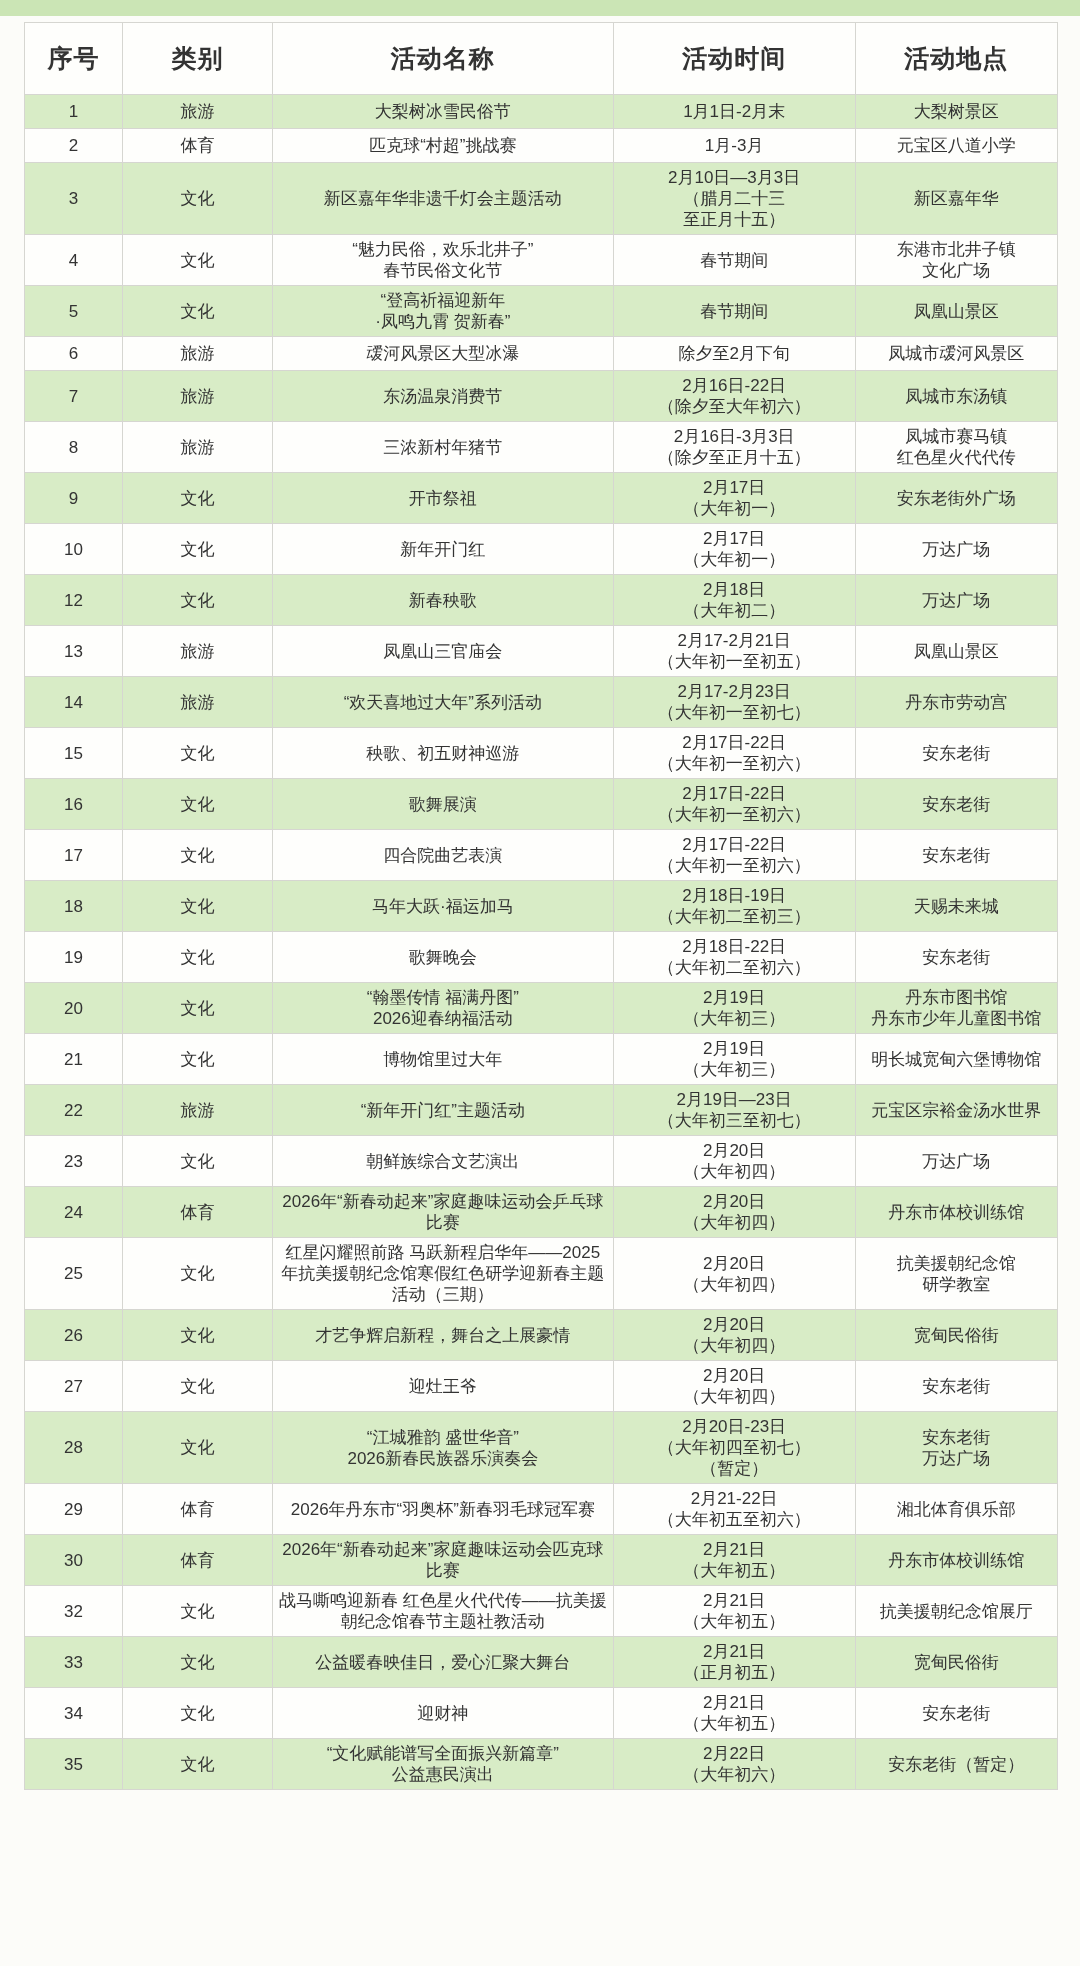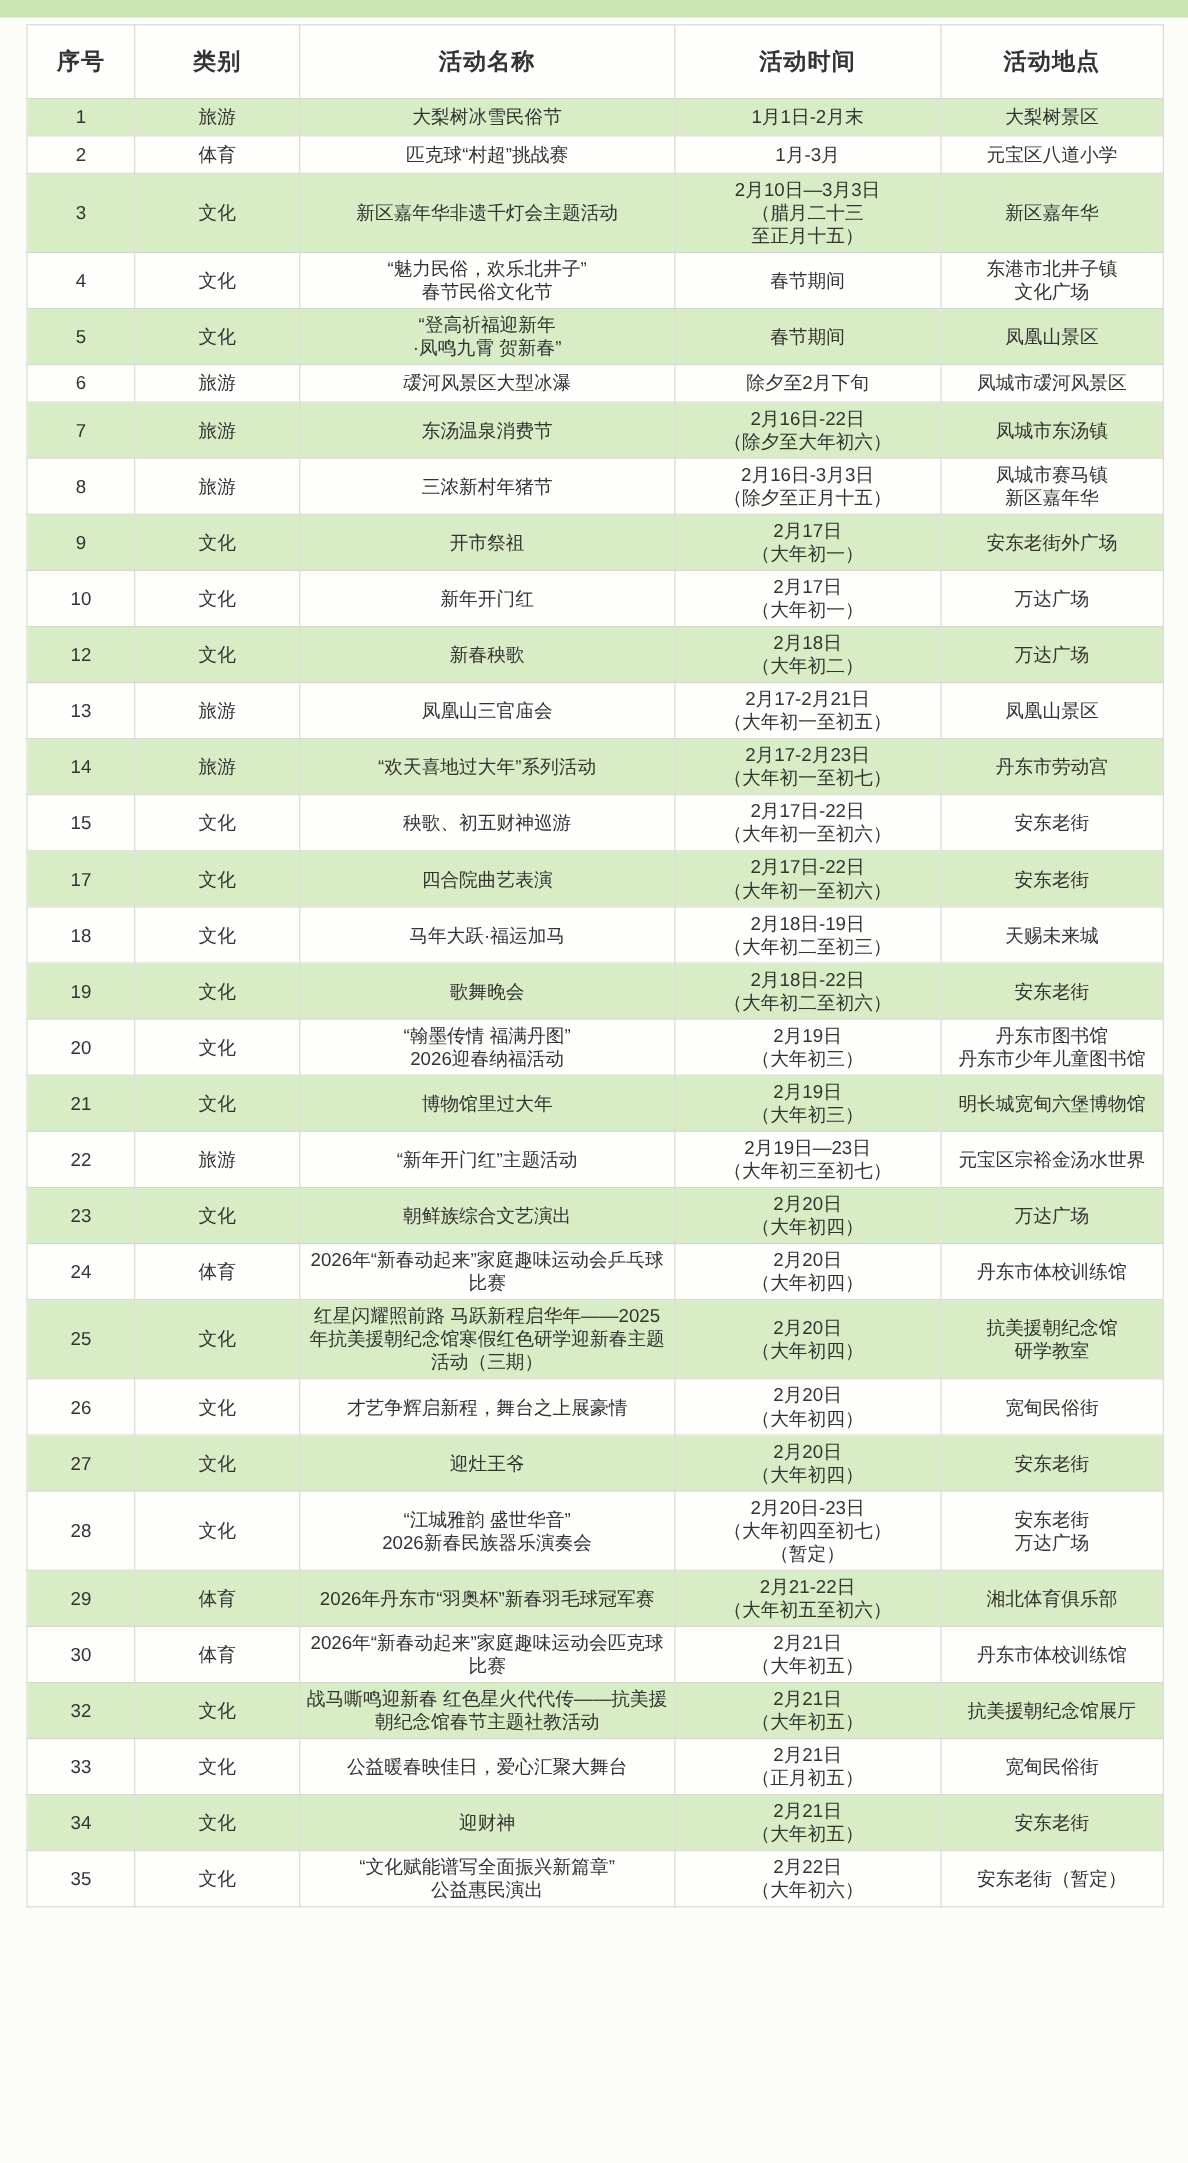--- a/index.html
+++ b/index.html
@@ -27,21 +27,21 @@
     background:var(--row-white);
   }
   th,td{
     border:1px solid var(--border);
     text-align:center;
     vertical-align:middle;
     white-space:pre-line;
     overflow:hidden;
   }
   th{
-    font-size:21px;
+    font-size:25px;
     font-weight:700;
     padding:19px 4px;
     background:var(--row-white);
     letter-spacing:1px;
   }
   td{
     font-size:17px;
     line-height:21px;
     padding:4px 6px;
     height:34px;
@@ -133,21 +133,21 @@
 （除夕至大年初六）</td>
         <td>凤城市东汤镇</td>
       </tr>
       <tr>
         <td>8</td>
         <td>旅游</td>
         <td>三浓新村年猪节</td>
         <td>2月16日-3月3日
 （除夕至正月十五）</td>
         <td>凤城市赛马镇
-新区嘉年华</td>
+红色星火代代传</td>
       </tr>
       <tr>
         <td>9</td>
         <td>文化</td>
         <td>开市祭祖</td>
         <td>2月17日
 （大年初一）</td>
         <td>安东老街外广场</td>
       </tr>
       <tr>
@@ -179,20 +179,28 @@
         <td>旅游</td>
         <td>“欢天喜地过大年”系列活动</td>
         <td>2月17-2月23日
 （大年初一至初七）</td>
         <td>丹东市劳动宫</td>
       </tr>
       <tr>
         <td>15</td>
         <td>文化</td>
         <td>秧歌、初五财神巡游</td>
+        <td>2月17日-22日
+（大年初一至初六）</td>
+        <td>安东老街</td>
+      </tr>
+      <tr>
+        <td>16</td>
+        <td>文化</td>
+        <td>歌舞展演</td>
         <td>2月17日-22日
 （大年初一至初六）</td>
         <td>安东老街</td>
       </tr>
       <tr>
         <td>17</td>
         <td>文化</td>
         <td>四合院曲艺表演</td>
         <td>2月17日-22日
 （大年初一至初六）</td>

